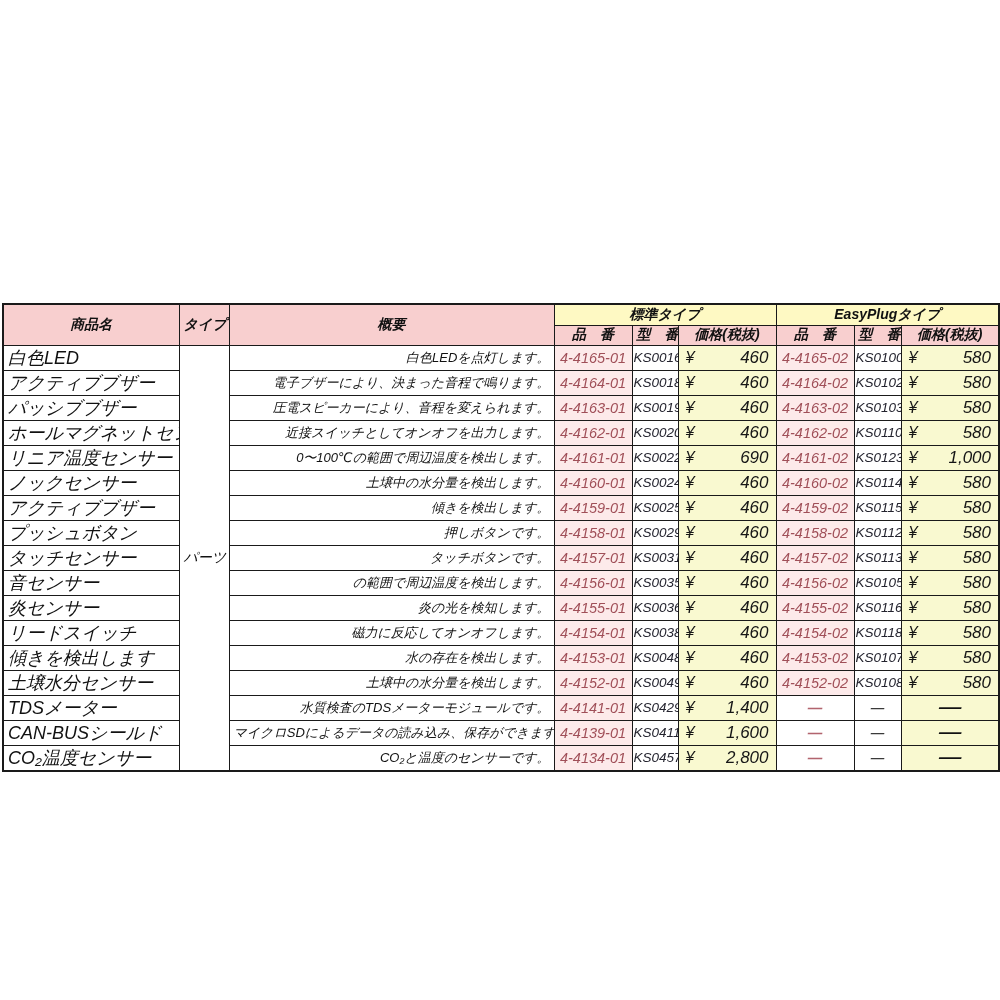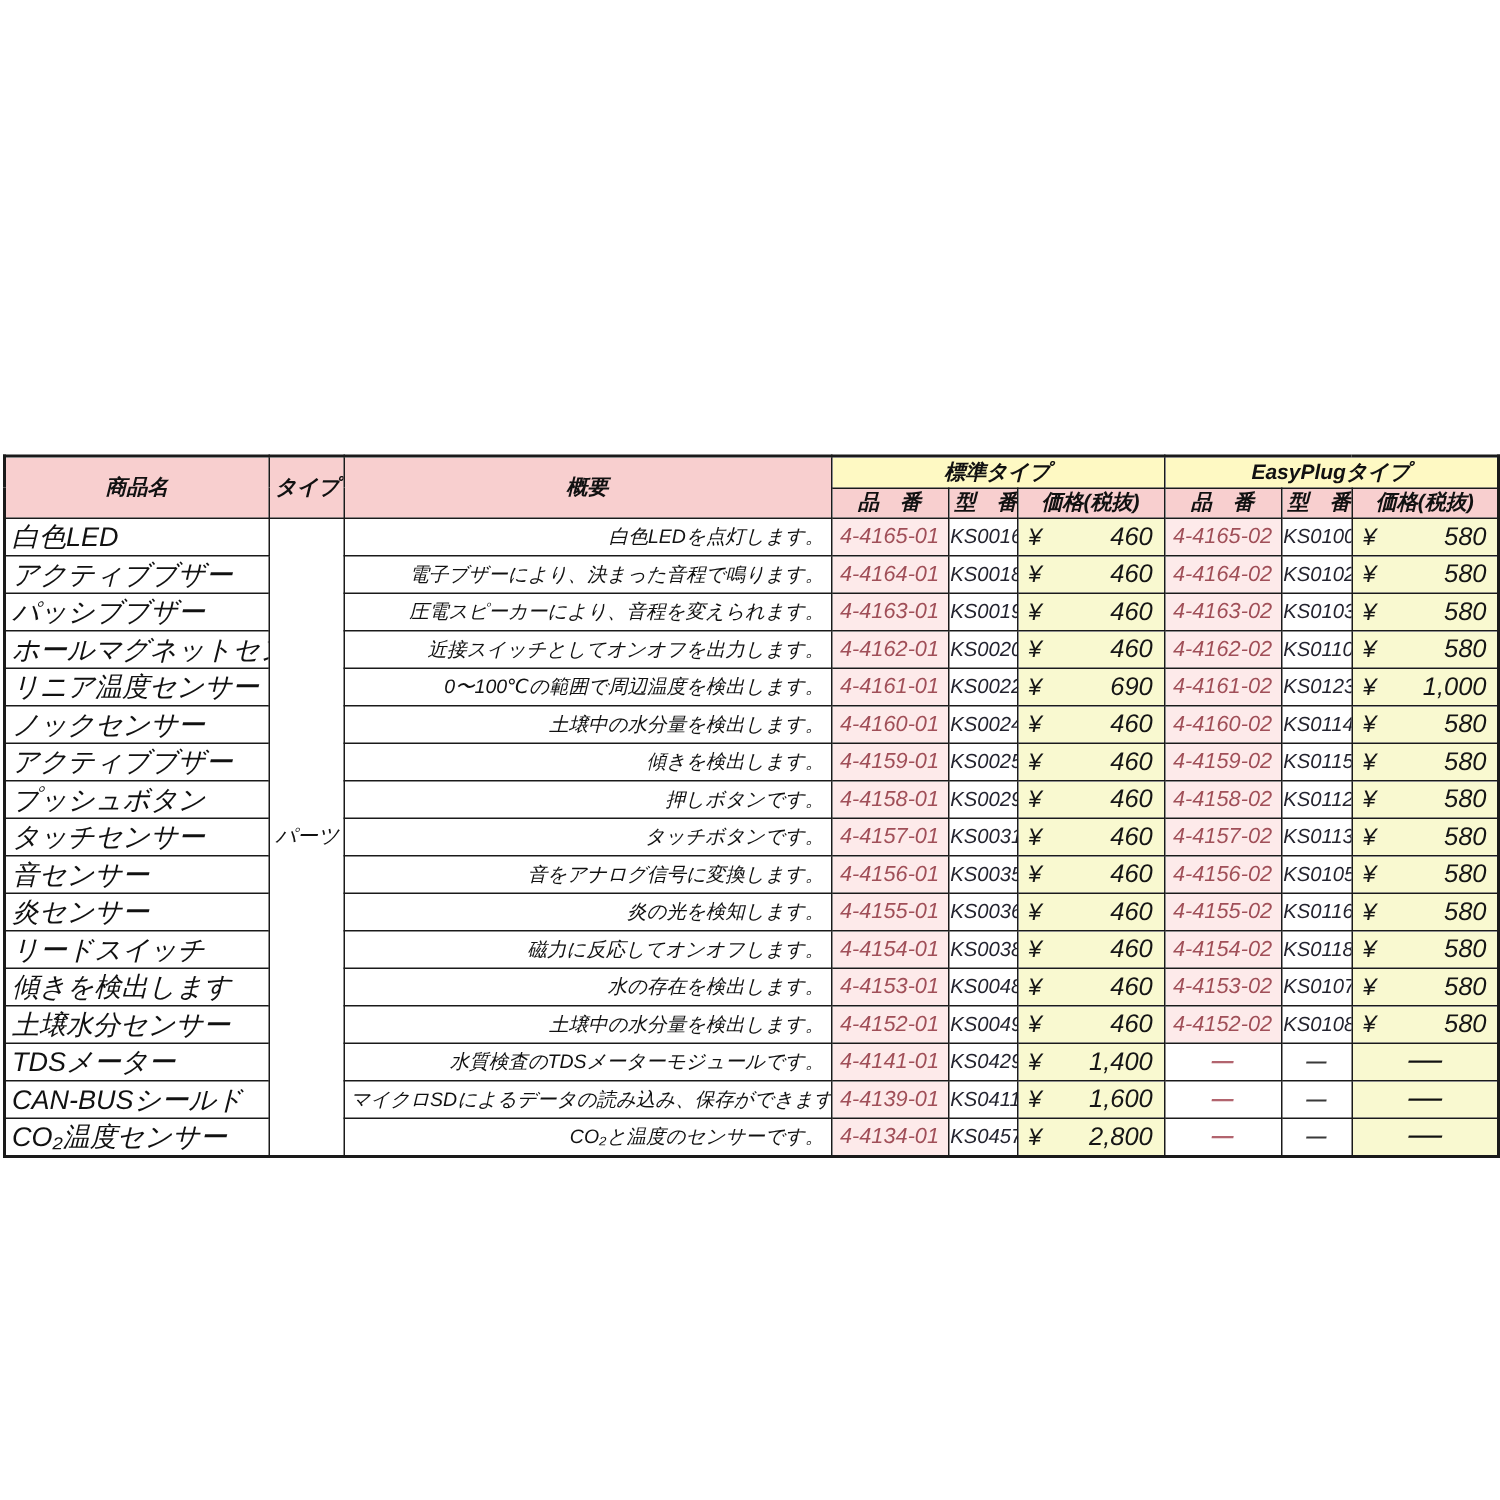--- a/index.html
+++ b/index.html
@@ -269,21 +269,21 @@
           <td class="model-cell">KS0113</td>
           <td class="price-cell yellow bl2">
             <div class="price-wrap">
               <span class="yen">¥</span>
               <span class="amt">580</span>
             </div>
           </td>
         </tr>
         <tr>
           <td class="name-cell">音センサー</td>
-          <td class="desc-cell bl2">音をアナログ信号に変換します。</td>
+          <td class="desc-cell bl2">の範囲で周辺温度を検出します。</td>
           <td class="part-cell bl2 lpink">4-4156-01</td>
           <td class="model-cell">KS0035</td>
           <td class="price-cell yellow bl2">
             <div class="price-wrap">
               <span class="yen">¥</span>
               <span class="amt">460</span>
             </div>
           </td>
           <td class="part-cell bl2 lpink">4-4156-02</td>
           <td class="model-cell">KS0105</td>

